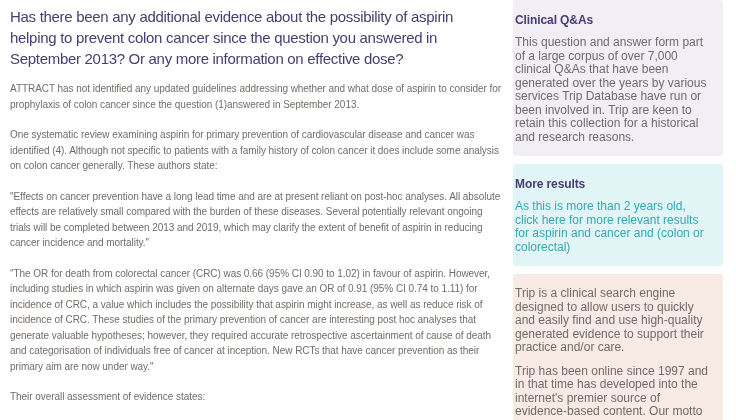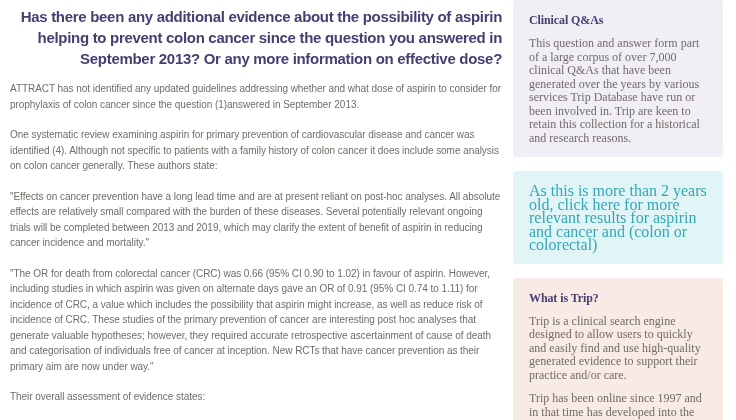--- a/index.html
+++ b/index.html
@@ -16,67 +16,65 @@
     background: #ffffff;
   }
   .main {
     position: absolute;
     left: 10px;
     top: 6px;
     width: 492px;
   }
   .question-title {
     font-size: 15px;
-    font-weight: bold;
+    font-weight: normal;
     color: #463e70;
     line-height: 21px;
     letter-spacing: -0.3px;
     margin: 0 0 12px 0;
-    text-align: right;
   }
   .para {
     font-size: 10px;
     color: #716c68;
     line-height: 15.5px;
     letter-spacing: -0.05px;
     margin: 7px 0 15px 0;
   }
   .sidebar {
     position: absolute;
     left: 513px;
     top: 0;
     width: 210px;
   }
   .panel {
     border-radius: 3px;
-    padding: 13px 14px 12px 16px;
-    margin-bottom: 14px;
+    padding: 13px 14px 12px 2px;
+    margin-bottom: 8px;
     box-sizing: border-box;
-    font-family: Liberation Serif, serif;
   }
   .panel h2 {
     font-size: 12px;
     font-weight: bold;
     color: #463e70;
     margin: 0 0 9px 0;
     letter-spacing: -0.1px;
   }
   .panel p {
     font-size: 12px;
     line-height: 13.5px;
     color: #716c68;
     margin: 0 0 10px 0;
   }
   .panel p:last-child { margin-bottom: 0; }
   .panel-purple { background: #f1eef6; }
   .panel-cyan   { background: #e1f4f6; }
   .panel-peach  { background: #f8eae4; }
   .link-teal {
     display: block;
-    font-size: 16px;
+    font-size: 12px;
     line-height: 13.5px;
     color: #35a8b6;
     text-decoration: none;
     cursor: pointer;
   }
 </style>
 </head>
 <body>
 
 <div class="layout">
@@ -93,25 +91,25 @@
   </div>
 
   <div class="sidebar">
 
     <div class="panel panel-purple">
       <h2>Clinical Q&amp;As</h2>
       <p>This question and answer form part of a large corpus of over 7,000 clinical Q&amp;As that have been generated over the years by various services Trip Database have run or been involved in. Trip are keen to retain this collection for a historical and research reasons.</p>
     </div>
 
     <div class="panel panel-cyan">
+      <h2>More results</h2>
       <a class="link-teal">As this is more than 2 years old, click here for more relevant results for aspirin and cancer and (colon or colorectal)</a>
     </div>
 
     <div class="panel panel-peach">
-      <h2>What is Trip?</h2>
       <p>Trip is a clinical search engine designed to allow users to quickly and easily find and use high-quality generated evidence to support their practice and/or care.</p>
       <p>Trip has been online since 1997 and in that time has developed into the internet's premier source of evidence-based content. Our motto is 'Find evidence fast' and this is something we aim to deliver for every single search.</p>
 
     </div>
 
   </div>
 
 </div>
 
 </body></html>

